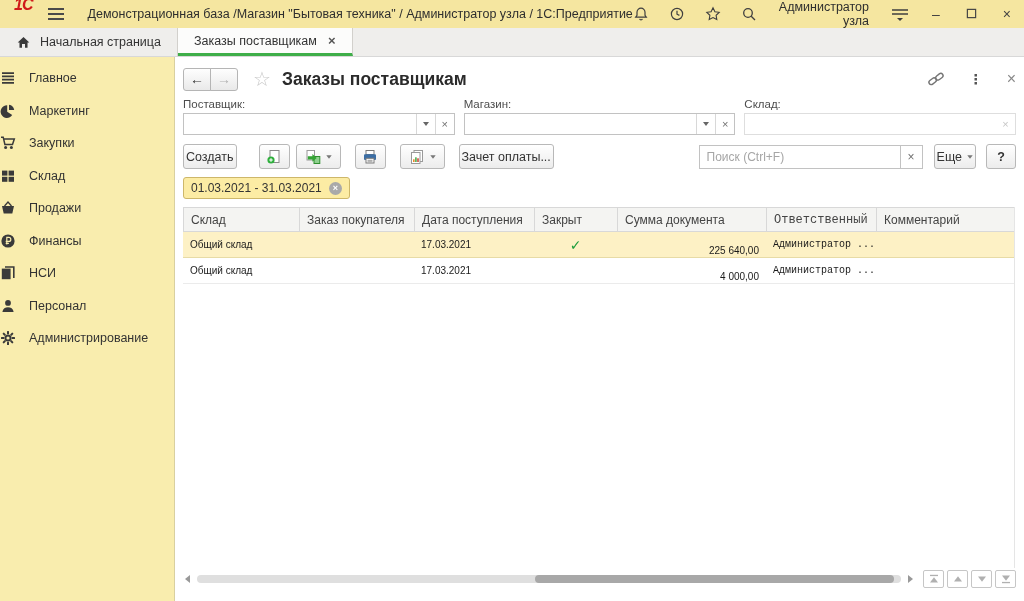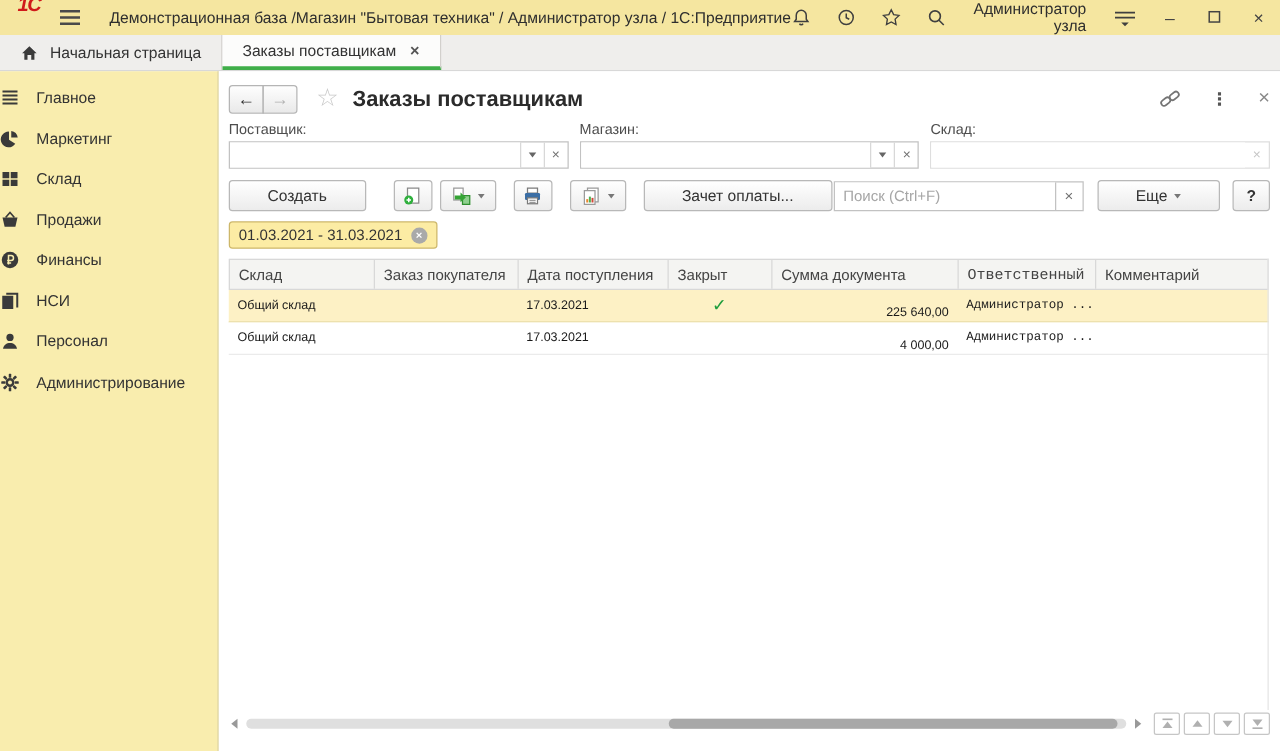--- a/index.html
+++ b/index.html
@@ -48,26 +48,26 @@
   .f-label { font-size:11.5px; color:#4d4d4d; margin-bottom:3px; }
   .f-field { height:22px; border:1px solid #c2c2c2; background:#fff; display:flex; align-items:stretch; }
   .f-field input { flex:1; border:none; outline:none; padding:0 6px; font-size:12px; font-family:inherit; min-width:0; }
   .f-ctl { width:19px; display:flex; align-items:center; justify-content:center; border-left:1px solid #d8d8d8; color:#707070; font-size:11px; cursor:pointer; }
   .f-field.disabled { border-color:#dedede; }
   .f-field.disabled .f-ctl { border-left:none; color:#c6c6c6; }
   .tri-down { width:0; height:0; border-left:3.5px solid transparent; border-right:3.5px solid transparent; border-top:4.5px solid #666; }
 
   
   .toolbar { position:absolute; top:87px; left:8px; right:8px; height:25px; display:flex; align-items:center; }
-  .btn { height:25px; border:1px solid #b8b8b8; border-radius:3px; background:linear-gradient(#ffffff,#ececec); padding:0 30px; font-size:12.5px; color:#333; display:inline-flex; align-items:center; justify-content:center; gap:5px; cursor:pointer; white-space:nowrap; }
+  .btn { height:25px; border:1px solid #b8b8b8; border-radius:3px; background:linear-gradient(#ffffff,#ececec); padding:0 2px; font-size:12.5px; color:#333; display:inline-flex; align-items:center; justify-content:center; gap:5px; cursor:pointer; white-space:nowrap; }
   .btn.icon { width:31px; padding:0; }
   .btn.icon-arrow { width:45px; padding:0; }
   .btn .tri-down { border-top-color:#777; transform:scale(.9); }
   .ml22 { margin-left:22px; } .ml6 { margin-left:6px; } .ml14 { margin-left:14px; }
-  .searchbox { margin-left:auto; width:200px; height:24px; border:1px solid #c2c2c2; display:flex; align-items:stretch; background:#fff; }
+  .searchbox { margin-left:auto; width:224px; height:24px; border:1px solid #c2c2c2; display:flex; align-items:stretch; background:#fff; }
   .searchbox input { flex:1; border:none; outline:none; padding:0 7px; font-size:12px; font-family:inherit; min-width:0; }
   .searchbox input::placeholder { color:#a6a6a6; }
   .search-clear { width:22px; display:flex; align-items:center; justify-content:center; border-left:1px solid #c2c2c2; color:#707070; font-size:12px; cursor:pointer; }
   .btn.more { margin-left:11px; }
   .btn.help { margin-left:10px; width:30px; padding:0; font-weight:bold; }
 
   
   .tagrow { position:absolute; top:120px; left:8px; }
   .tag { display:inline-flex; align-items:center; gap:7px; height:22px; background:#fceca4; border:1px solid #cdb76a; border-radius:3px; padding:0 7px; font-size:12px; color:#333; }
   .tag-x { width:13px; height:13px; border-radius:50%; background:#a9a9a9; color:#fff; font-size:9px; line-height:13px; text-align:center; font-weight:bold; cursor:pointer; }
@@ -174,20 +174,28 @@
       </div>
       <div class="side-item">
         <svg width="16" height="16" viewBox="0 0 16 16">
             <path d="M7.2 8.8V2.3A6.3 6.3 0 1 0 12.2 12z" fill="#3a3a3a"></path>
             <path d="M9 7V1.8A6.3 6.3 0 0 1 14.2 7z" fill="#3a3a3a"></path>
           </svg>
         <span>Маркетинг</span>
       </div>
       <div class="side-item">
         <svg width="16" height="16" viewBox="0 0 16 16">
+            <path d="M1 2.2h2.2l1.7 7.3h7.6L14.3 4H4.2" fill="none" stroke="#3a3a3a" stroke-width="1.5"></path>
+            <circle cx="5.6" cy="12.4" r="1.5" fill="#3a3a3a"></circle>
+            <circle cx="11.4" cy="12.4" r="1.5" fill="#3a3a3a"></circle>
+          </svg>
+        <span>Закупки</span>
+      </div>
+      <div class="side-item">
+        <svg width="16" height="16" viewBox="0 0 16 16">
             <rect x="2" y="2.6" width="5.4" height="5" fill="#3a3a3a"></rect>
             <rect x="8.6" y="2.6" width="5.4" height="5" fill="#3a3a3a"></rect>
             <rect x="2" y="8.8" width="5.4" height="5" fill="#3a3a3a"></rect>
             <rect x="8.6" y="8.8" width="5.4" height="5" fill="#3a3a3a"></rect>
           </svg>
         <span>Склад</span>
       </div>
       <div class="side-item">
         <svg width="16" height="16" viewBox="0 0 16 16">
             <path d="M4.5 6L8 2l3.5 4" fill="none" stroke="#3a3a3a" stroke-width="1.3"></path>

